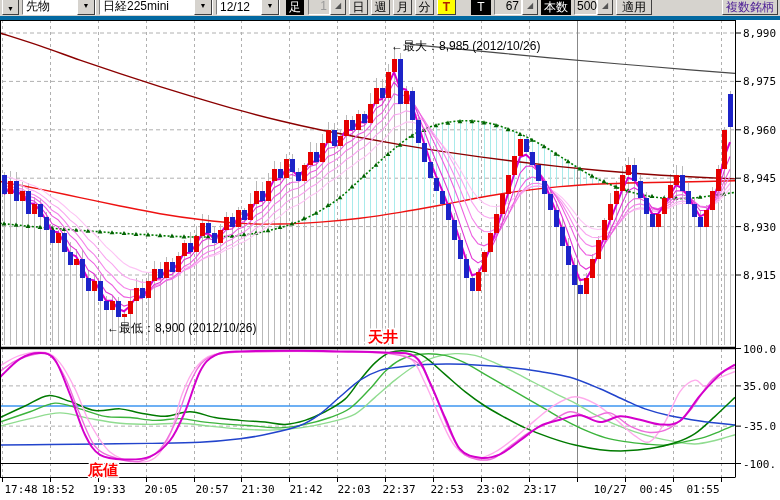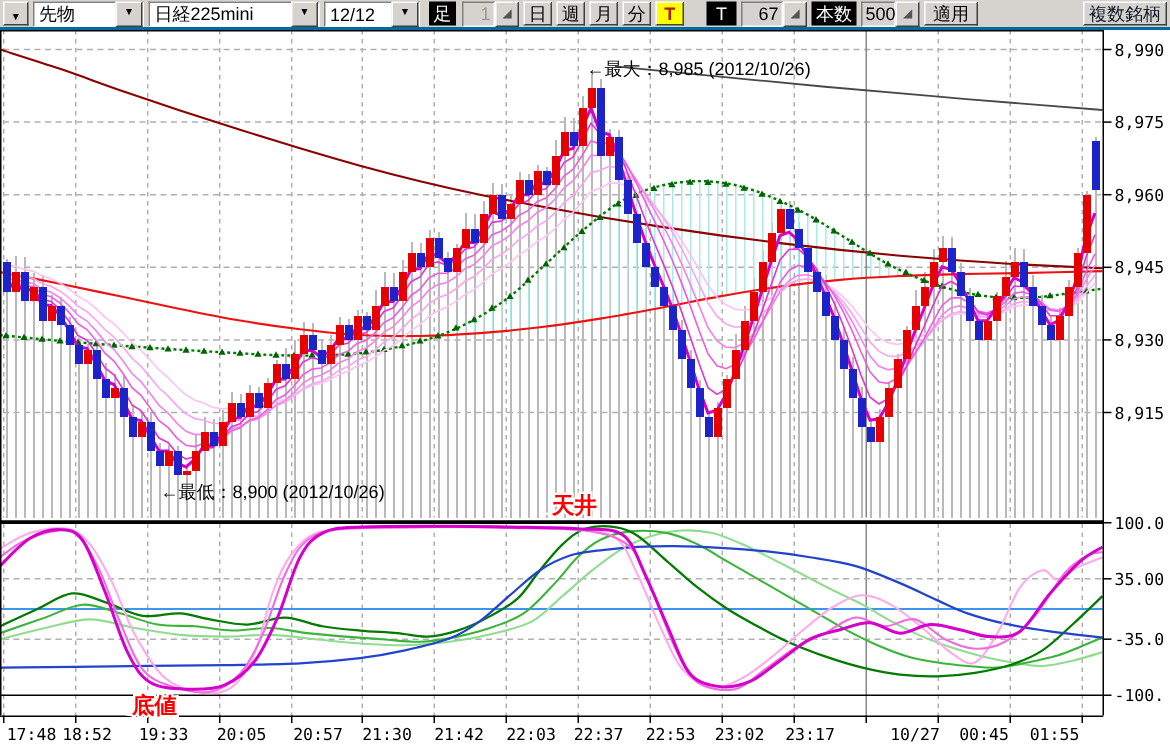--- a/index.html
+++ b/index.html
@@ -1,40 +1,40 @@
 <!DOCTYPE html>
 <html><head>
 <meta charset="utf-8">
 <style>
   html,body{margin:0;padding:0;background:#fff;}
   body{width:780px;height:500px;overflow:hidden;position:relative;
        font-family:"Liberation Sans",sans-serif;}
   
   .toolbar{position:absolute;top:0;left:0;width:780px;height:20px;background:#d6d3ce;
-           border-bottom:2px solid #0369a1;display:flex;align-items:flex-start;
+           border-bottom:4px solid #0369a1;display:flex;align-items:flex-end;
            padding:1px 2px;box-sizing:border-box;gap:3px;font-size:12px;}
   .tb-btn{border:1px solid;border-color:#fff #404040 #404040 #fff;background:#d6d3ce;
           height:16px;line-height:14px;text-align:center;padding:0 2px;box-sizing:border-box;
           font-size:12px;color:#000;flex:none;}
   .sq{width:19px;padding:0;}
   .combo{display:flex;flex:none;height:17px;border:1px solid;border-color:#808080 #fff #fff #808080;
          background:#fff;align-items:center;box-sizing:border-box;}
   .combo .txt{padding:0 3px;white-space:nowrap;overflow:hidden;font-size:12px;flex:1;}
   .combo .dd{width:16px;height:15px;border:1px solid;border-color:#fff #404040 #404040 #fff;
              background:#d6d3ce;font-size:7px;line-height:13px;text-align:center;flex:none;}
   .blackbox{background:#000;color:#fff;height:16px;line-height:16px;padding:0 3px;
             font-size:12px;flex:none;text-align:center;}
   .spin{display:flex;flex:none;height:17px;}
   .spin .field{border:1px solid;border-color:#808080 #fff #fff #808080;background:#d6d3ce;
                text-align:right;padding:0 2px;font-size:12px;line-height:15px;box-sizing:border-box;}
   .spin .grip{width:14px;border:1px solid;border-color:#fff #404040 #404040 #fff;background:#d6d3ce;
               font-size:8px;line-height:14px;text-align:center;color:#555;}
   .dim{color:#9a9a9a;}
   .yellow{background:#ffff00;color:#b02000;font-weight:bold;}
-  .disabledbtn{color:#0f172a;margin-left:auto;width:56px;}
+  .disabledbtn{color:#4c1d95;margin-left:auto;width:56px;}
   .spacer12{width:9px;flex:none;}
   
   #chart-svg{position:absolute;top:20px;left:0;}
   text{user-select:none;}
 </style>
 </head>
 <body>
 
 <div class="toolbar">
   <div class="tb-btn sq" style="width:17px">

